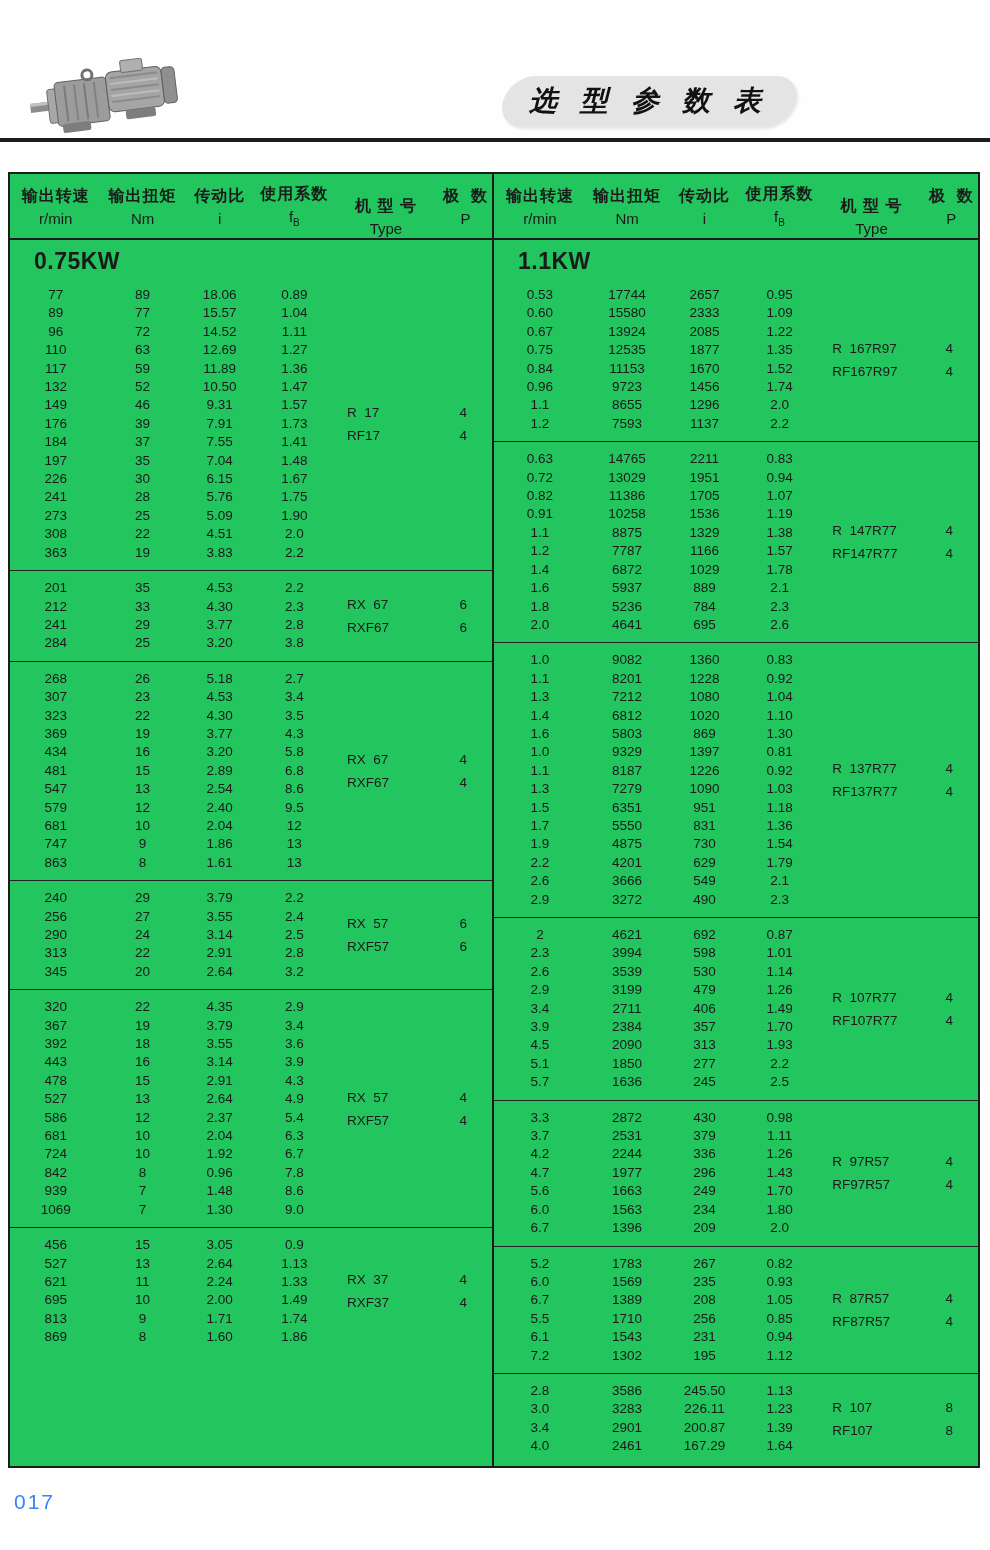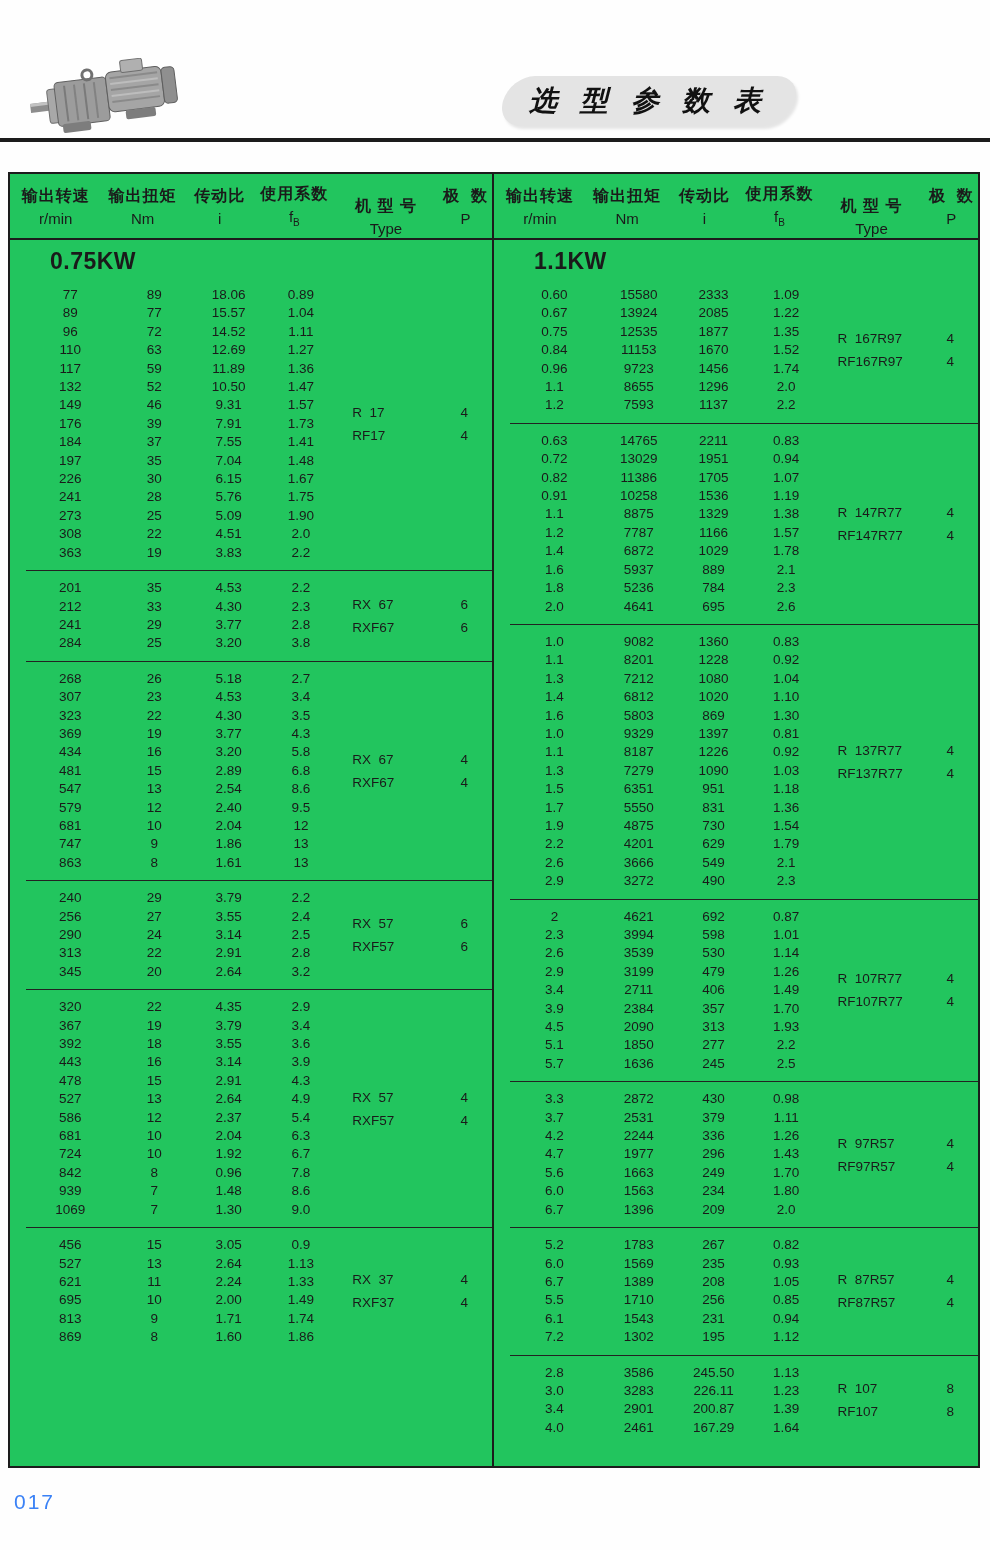--- a/index.html
+++ b/index.html
@@ -37,21 +37,21 @@
   .tbody { display:flex; flex:1; }
   .half-head, .half { width:50%; box-sizing:border-box; }
   .half-head.first, .half.first { border-right:2px solid #1c1c1c; }
   .half-head { display:flex; align-items:center; }
   .hcol { display:flex; flex-direction:column; align-items:center; justify-content:center; gap:3px; }
   .c0 { width:19%; } .c1 { width:17%; } .c2 { width:15%;text-align:center; } .c3 { width:16%; } .c4 { width:22%;margin-top:20px; } .c5 { width:11%; }
   .hcn  { font-weight:bold; font-size:16px; white-space:pre; letter-spacing:1px; }
   .hunit { font-size:15px; }
   .hunit sub { font-size:10px; }
 
-  .half { position:relative;margin-left:16px; }
+  .half { position:relative; }
   .power { font-size:23px; font-weight:bold; margin:8px 0 4px 24px; height:26px; line-height:26px; letter-spacing:0.5px; }
   .section { position:relative; border-bottom:1.5px solid #222; padding:8px 0; }
   .section:last-child { border-bottom:none; }
   .drow { display:grid; grid-template-columns:19% 17% 15% 16%; }
   .cell { text-align:center; font-size:13.5px; line-height:18.4px; white-space:pre; }
   .typeblock { position:absolute; left:67%; right:0; top:50%; transform:translateY(-50%); }
   .typerow { display:flex; line-height:23px; }
   .tname { width:64%; padding-left:14px; box-sizing:border-box; font-size:13.5px; white-space:pre; }
   .tp { width:36%; text-align:center; font-size:13.5px; }
 </style>
@@ -544,20 +544,26 @@
                 <div class="tname">RXF37</div>
                 <div class="tp">4</div>
               </div>
             </div>
           </div>
         </div>
         <div class="half">
           <div class="power">1.1KW</div>
           <div class="section">
             <div class="drow">
+              <div class="cell">0.53</div>
+              <div class="cell">17744</div>
+              <div class="cell">2657</div>
+              <div class="cell">0.95</div>
+            </div>
+            <div class="drow">
               <div class="cell">0.60</div>
               <div class="cell">15580</div>
               <div class="cell">2333</div>
               <div class="cell">1.09</div>
             </div>
             <div class="drow">
               <div class="cell">0.67</div>
               <div class="cell">13924</div>
               <div class="cell">2085</div>
               <div class="cell">1.22</div>

